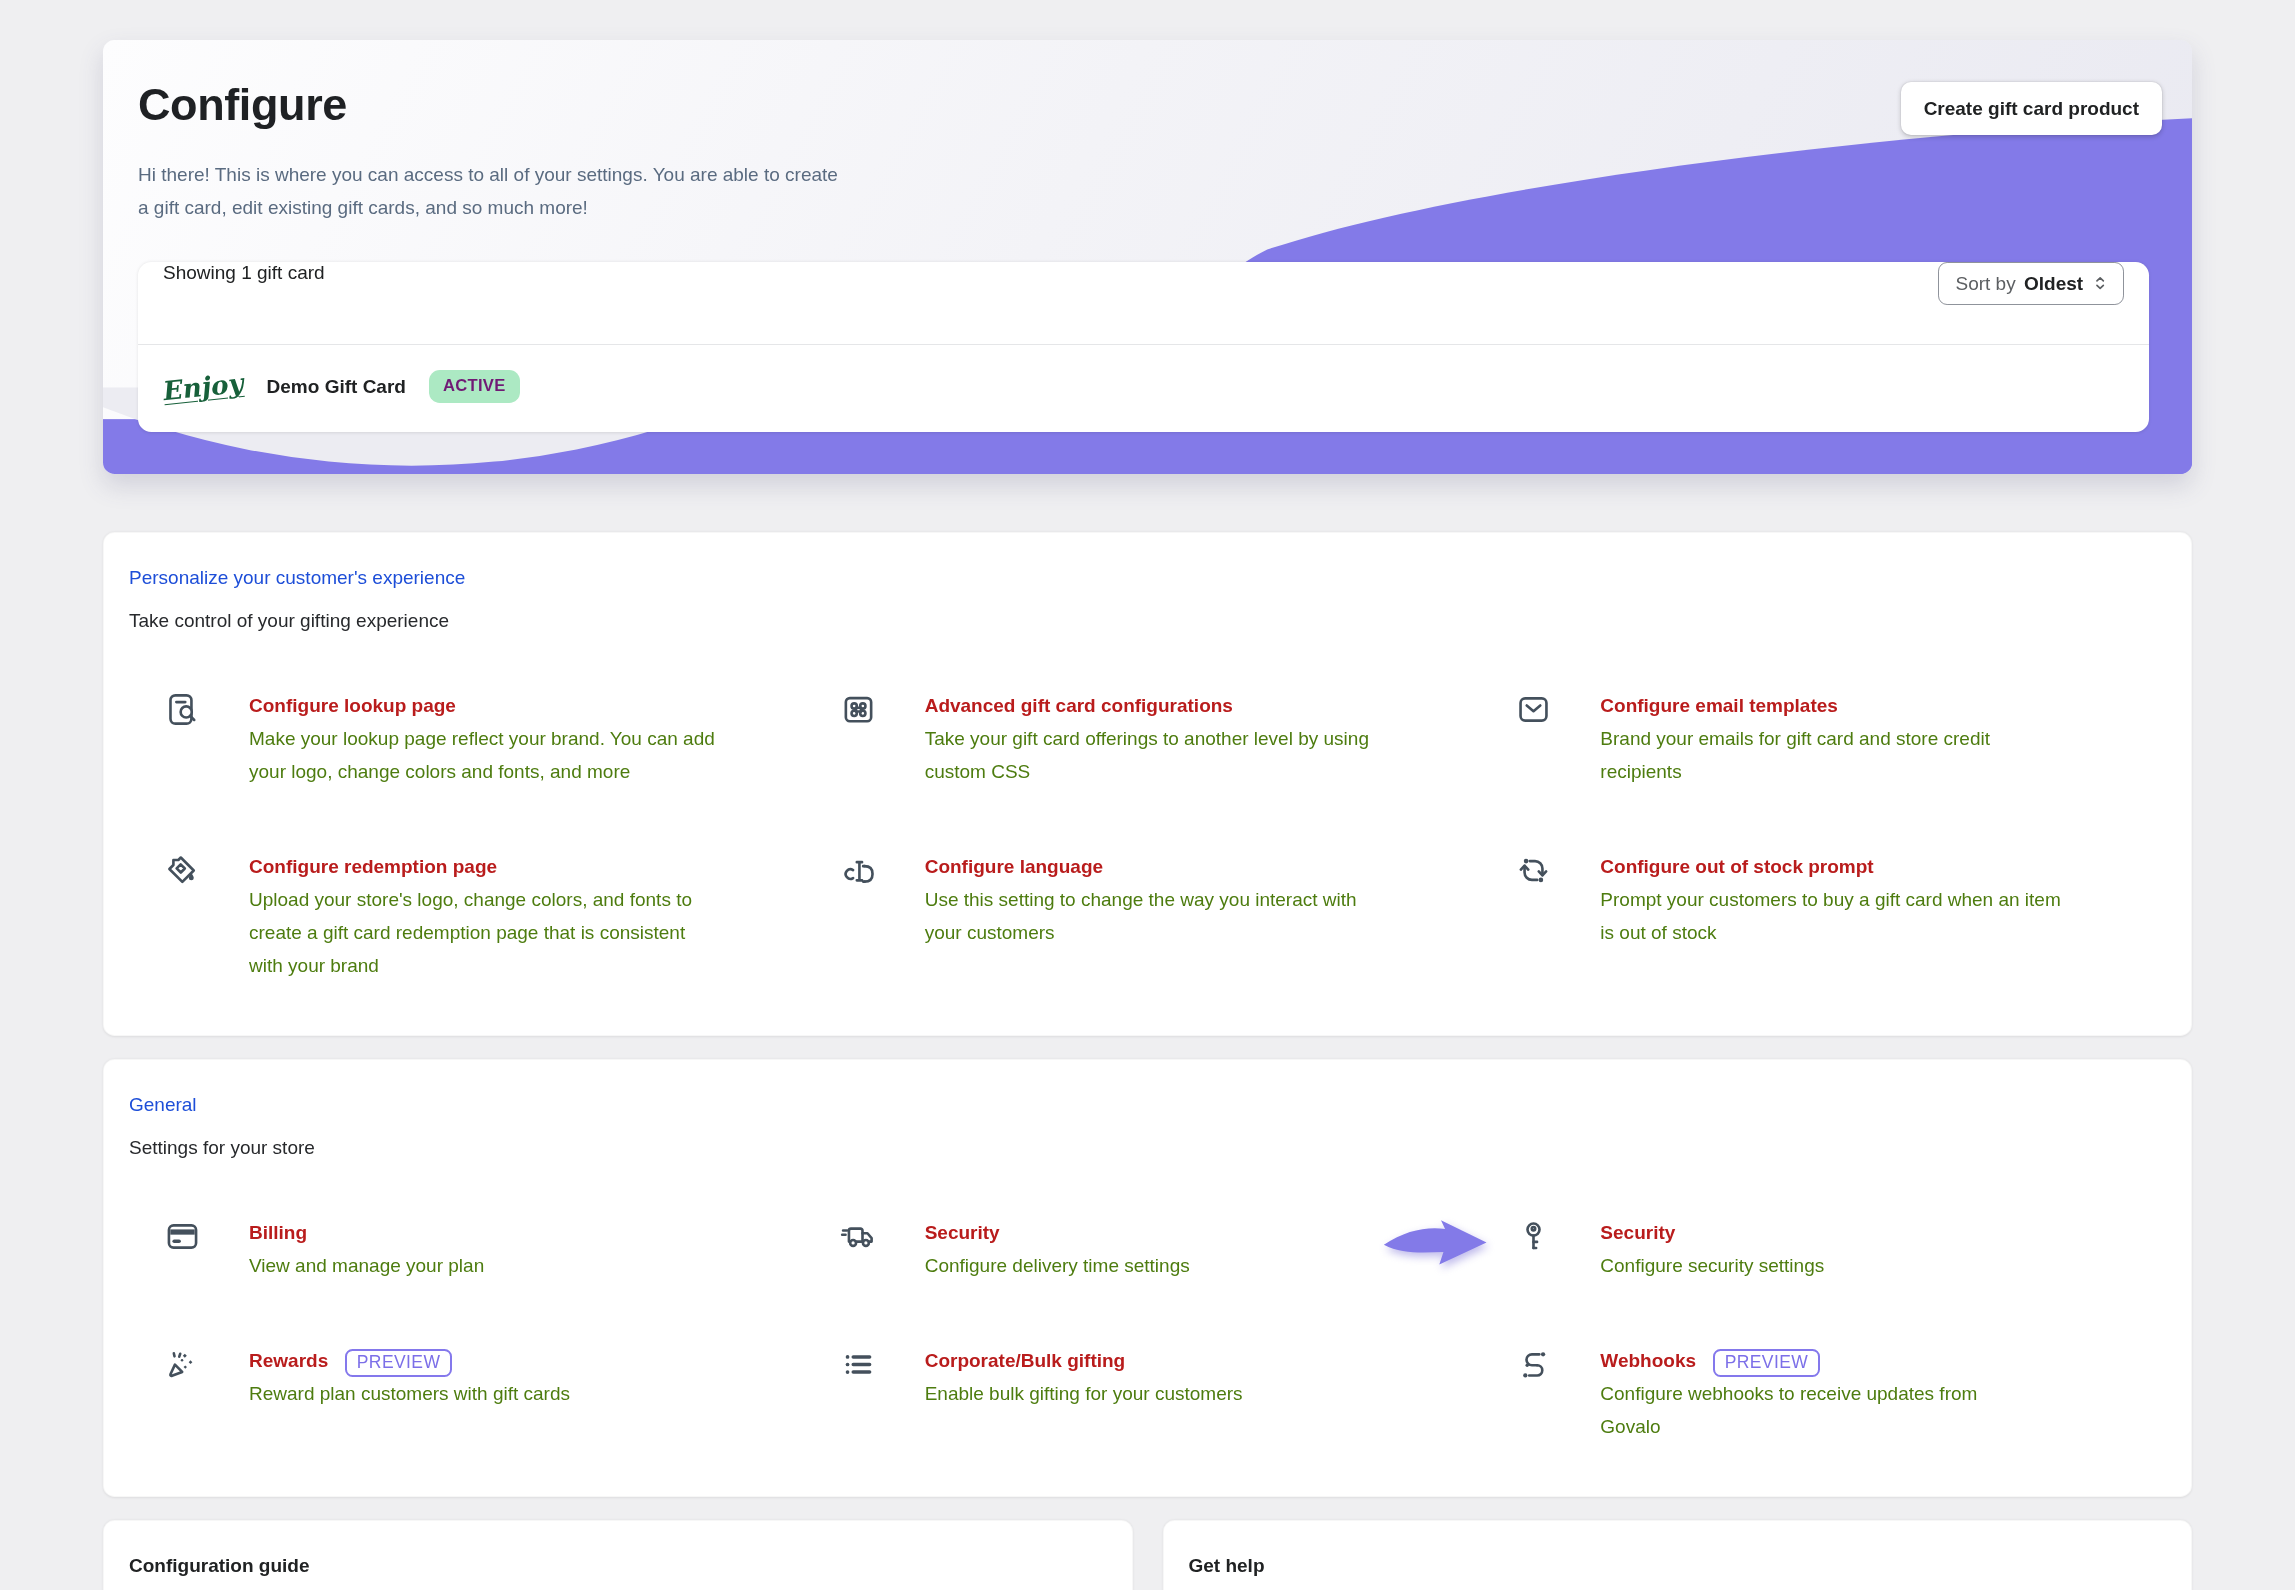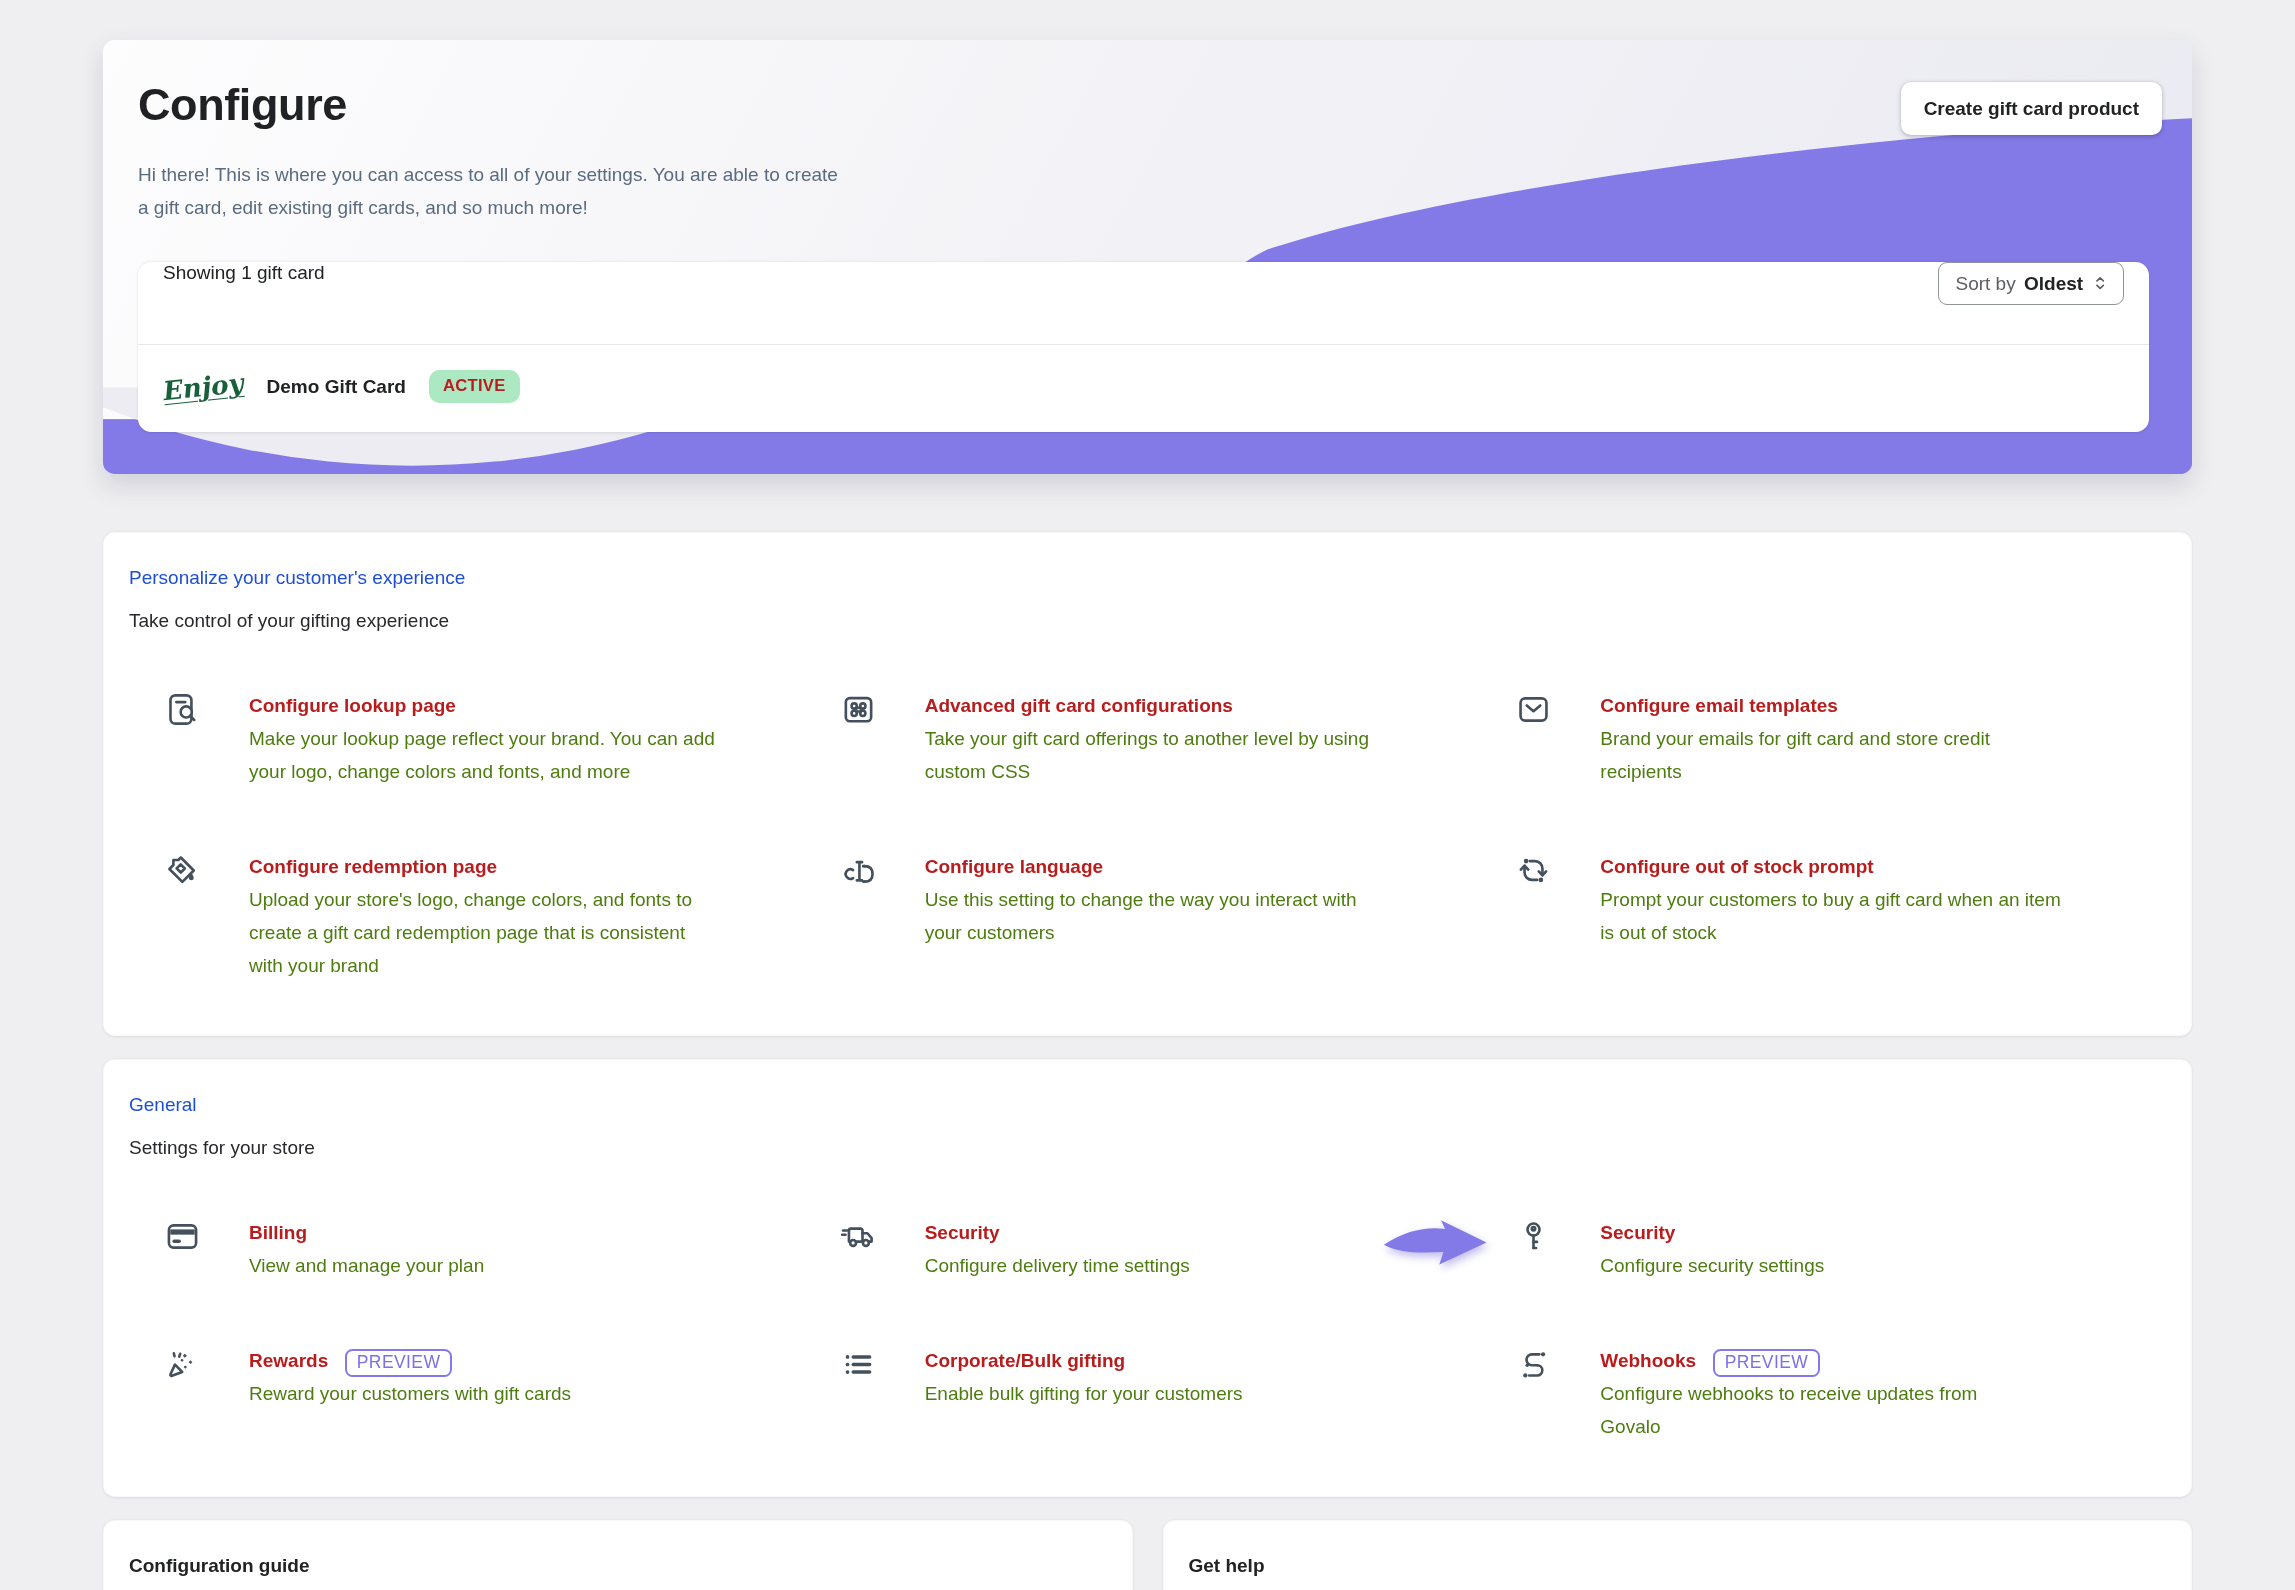--- a/index.html
+++ b/index.html
@@ -55,21 +55,21 @@
   }
   .sort-value { color: #202223; font-weight: 600; }
   .gc-row { display: flex; align-items: center; gap: 23px; height: 83px; padding: 0 25px; cursor: pointer; }
   .gc-logo {
     font-family: "DejaVu Serif", serif; font-style: italic; font-weight: 700;
     color: #17603a; font-size: 26px; transform: rotate(-6deg);
     text-decoration: underline; text-underline-offset: 4.2px; text-decoration-thickness: 0.8px;
   }
   .gc-name { font-size: 19px; font-weight: 700; color: #202223; }
   .badge-active {
-    background: #ace9c3; color: #b91c1c;
+    background: #ace9c3; color: #701a75;
     font-size: 16.6px; font-weight: 600; letter-spacing: 0.3px;
     padding: 5.8px 14px 6.7px; border-radius: 10.8px;
   }
 
   
   .card {
     background: #fff; border-radius: 11.6px;
     box-shadow: 0 0.8px 2.5px rgba(0,0,0,0.08);
     border: 0.8px solid rgba(0,0,0,0.03);
   }
@@ -300,21 +300,21 @@
           <path class="fill" d="M13.5 5.1l1.3 1.3-1.3 1.3-1.3-1.3z"></path>
           <path class="fill" d="M17.2 9.3l1.2 1.2-1.2 1.2-1.2-1.2z"></path>
           <path class="fill" d="M13.8 12.6l1.1 1.1-1.1 1.1-1.1-1.1z"></path>
           <circle class="fill" cx="11.7" cy="9.2" r="0.8"></circle>
         </svg>
         <div class="item-text">
           <div class="item-title-row">
             <span class="item-title">Rewards</span>
             <span class="badge-preview">PREVIEW</span>
           </div>
-          <div class="item-desc">Reward your customers with gift cards</div>
+          <div class="item-desc">Reward plan customers with gift cards</div>
         </div>
       </div>
 
       <div class="item">
         <svg class="ico" viewBox="0 0 24 24">
           <circle class="fill" cx="4.9" cy="7.1" r="1.2"></circle>
           <circle class="fill" cx="4.9" cy="12" r="1.2"></circle>
           <circle class="fill" cx="4.9" cy="16.9" r="1.2"></circle>
           <path class="thick" d="M8.6 7.1h10.6 M8.6 12h10.6 M8.6 16.9h10.6"></path>
         </svg>

